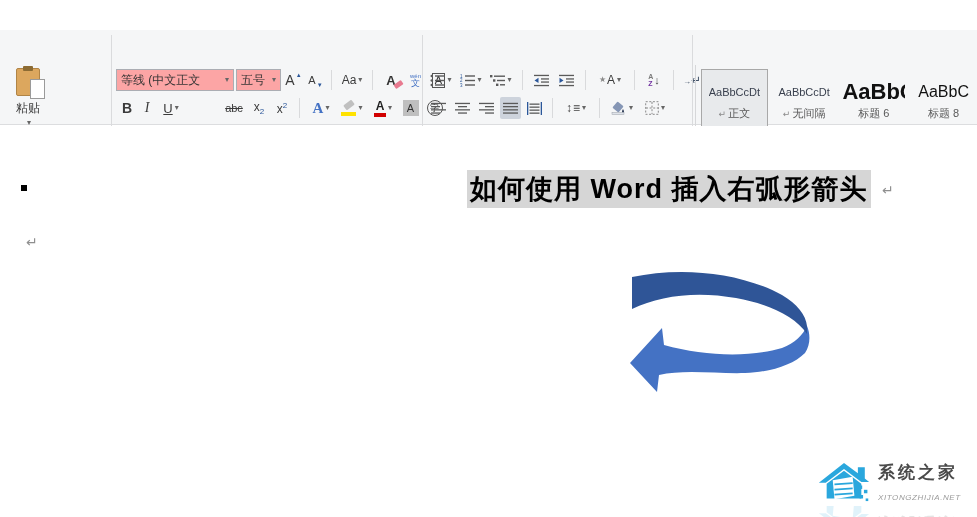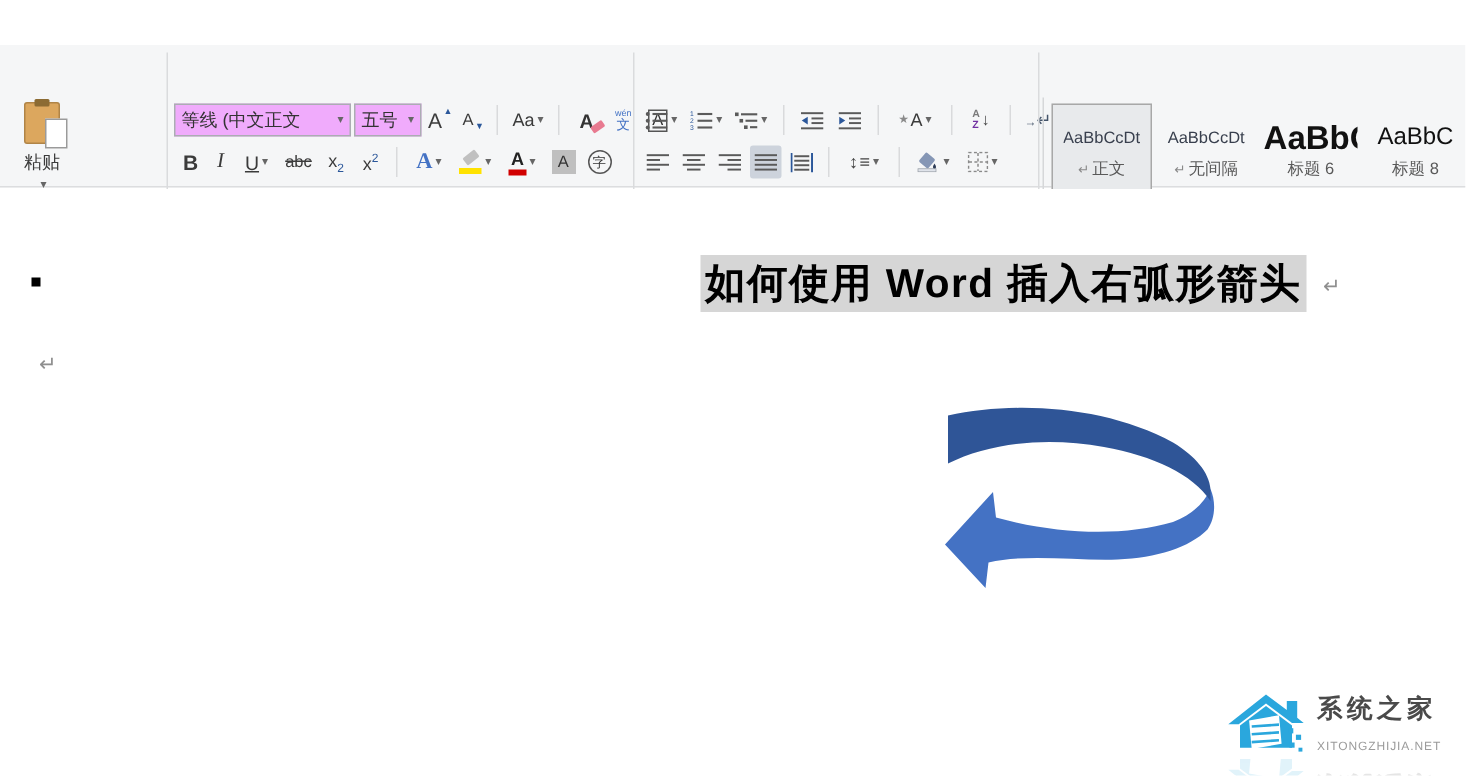--- a/index.html
+++ b/index.html
@@ -38,21 +38,21 @@
   .clip-col { position:absolute; left:44px; top:35px; }
   .clip-row { display:flex; align-items:center; gap:5px; height:22px; padding:0 5px; }
   .disabled { color:#a9a9a9; }
   .copyicon { position:relative; width:11px; height:12px; }
   .copyicon i { position:absolute; width:8px; height:9px; border:1px solid #a9a9a9; background:#f5f6f7; display:block; }
   .copyicon i:nth-child(1){ left:0; top:0; }
   .copyicon i:nth-child(2){ left:3px; top:3px; background:#fff; }
   .brushicon { width:14px; height:12px; }
 
   
-  .combo { height:22px; background:#f0abfc; border:1px solid #abadb3; display:flex; align-items:center; justify-content:space-between; padding:0 4px; white-space:nowrap; overflow:hidden; font-size:12px; color:#333; }
+  .combo { height:22px; background:#fca5a5; border:1px solid #abadb3; display:flex; align-items:center; justify-content:space-between; padding:0 4px; white-space:nowrap; overflow:hidden; font-size:12px; color:#333; }
   .glyph { color:#3b3b3b; }
   .b { font-weight:bold; }
   .i { font-style:italic; font-family:"Liberation Serif",serif; }
   .u { text-decoration:underline; }
   .strike { text-decoration:line-through; font-size:11px; }
   .subsup { font-size:12px; }
   .subsup sub,.subsup sup { color:#2b579a; font-size:8px; }
   .tri { font-size:6px; color:#2b579a; line-height:1; margin-left:1px; align-self:flex-start; margin-top:3px; }
   .tri.down { align-self:flex-end; margin-bottom:3px; }
   .pinyin { display:flex; flex-direction:column; align-items:center; line-height:1; color:#4472c4; }
@@ -104,21 +104,21 @@
   .title-hl { position:absolute; left:467px; top:0; background:#d6d6d6; color:#000; font-weight:bold; font-size:27px; line-height:38px; padding:0 3px; letter-spacing:1px; white-space:nowrap; }
   .pmark { color:#8f8f8f; font-size:14px; }
   .title-pm { position:absolute; left:882px; top:12px; }
   .free-pm { position:absolute; left:26px; top:108px; }
   .arrow-wrap { position:absolute; left:626px; top:131px; width:186px; height:142px; }
 
   
   .wm { position:absolute; left:818px; top:333px; width:156px; height:58px; }
   .wm-main { display:flex; align-items:center; gap:8px; }
   .wm-text .nm { font-size:17px; font-weight:bold; color:#4a4a4a; letter-spacing:3px; line-height:20px; }
-  .wm-text .st { font-size:8px; color:#9b9b9b; letter-spacing:0.6px; margin-top:10px; }
+  .wm-text .st { font-size:8px; color:#9b9b9b; letter-spacing:0.6px; margin-top:10px;font-style:italic; }
   .wm-ref { transform:scaleY(-1); opacity:0.14; height:16px; overflow:hidden; margin-top:1px; }
 </style>
 </head>
 <body>
 
 <div class="stage">
 
 
   <div class="ribbon">
 
@@ -175,21 +175,21 @@
       <div class="btn" style="width:18px;">
           <span class="glyph b" style="font-size:14px;">B</span>
         </div>
       <div class="btn" style="width:16px;">
           <span class="glyph i" style="font-size:14px;">I</span>
         </div>
       <div class="btn" style="width:26px;">
         <span class="glyph u" style="font-size:13px;">U</span>
         <span class="caret">▾</span>
       </div>
-      <div class="btn" style="width:24px;">
+      <div class="btn" style="width:24px;margin-left:35px;">
           <span class="glyph strike">abc</span>
         </div>
       <div class="btn" style="width:20px;">
         <span class="glyph subsup"><span>x</span><sub>2</sub></span>
       </div>
       <div class="btn" style="width:20px;">
         <span class="glyph subsup"><span>x</span><sup>2</sup></span>
       </div>
       <div class="msep"></div>
       <div class="btn" style="width:28px;">

